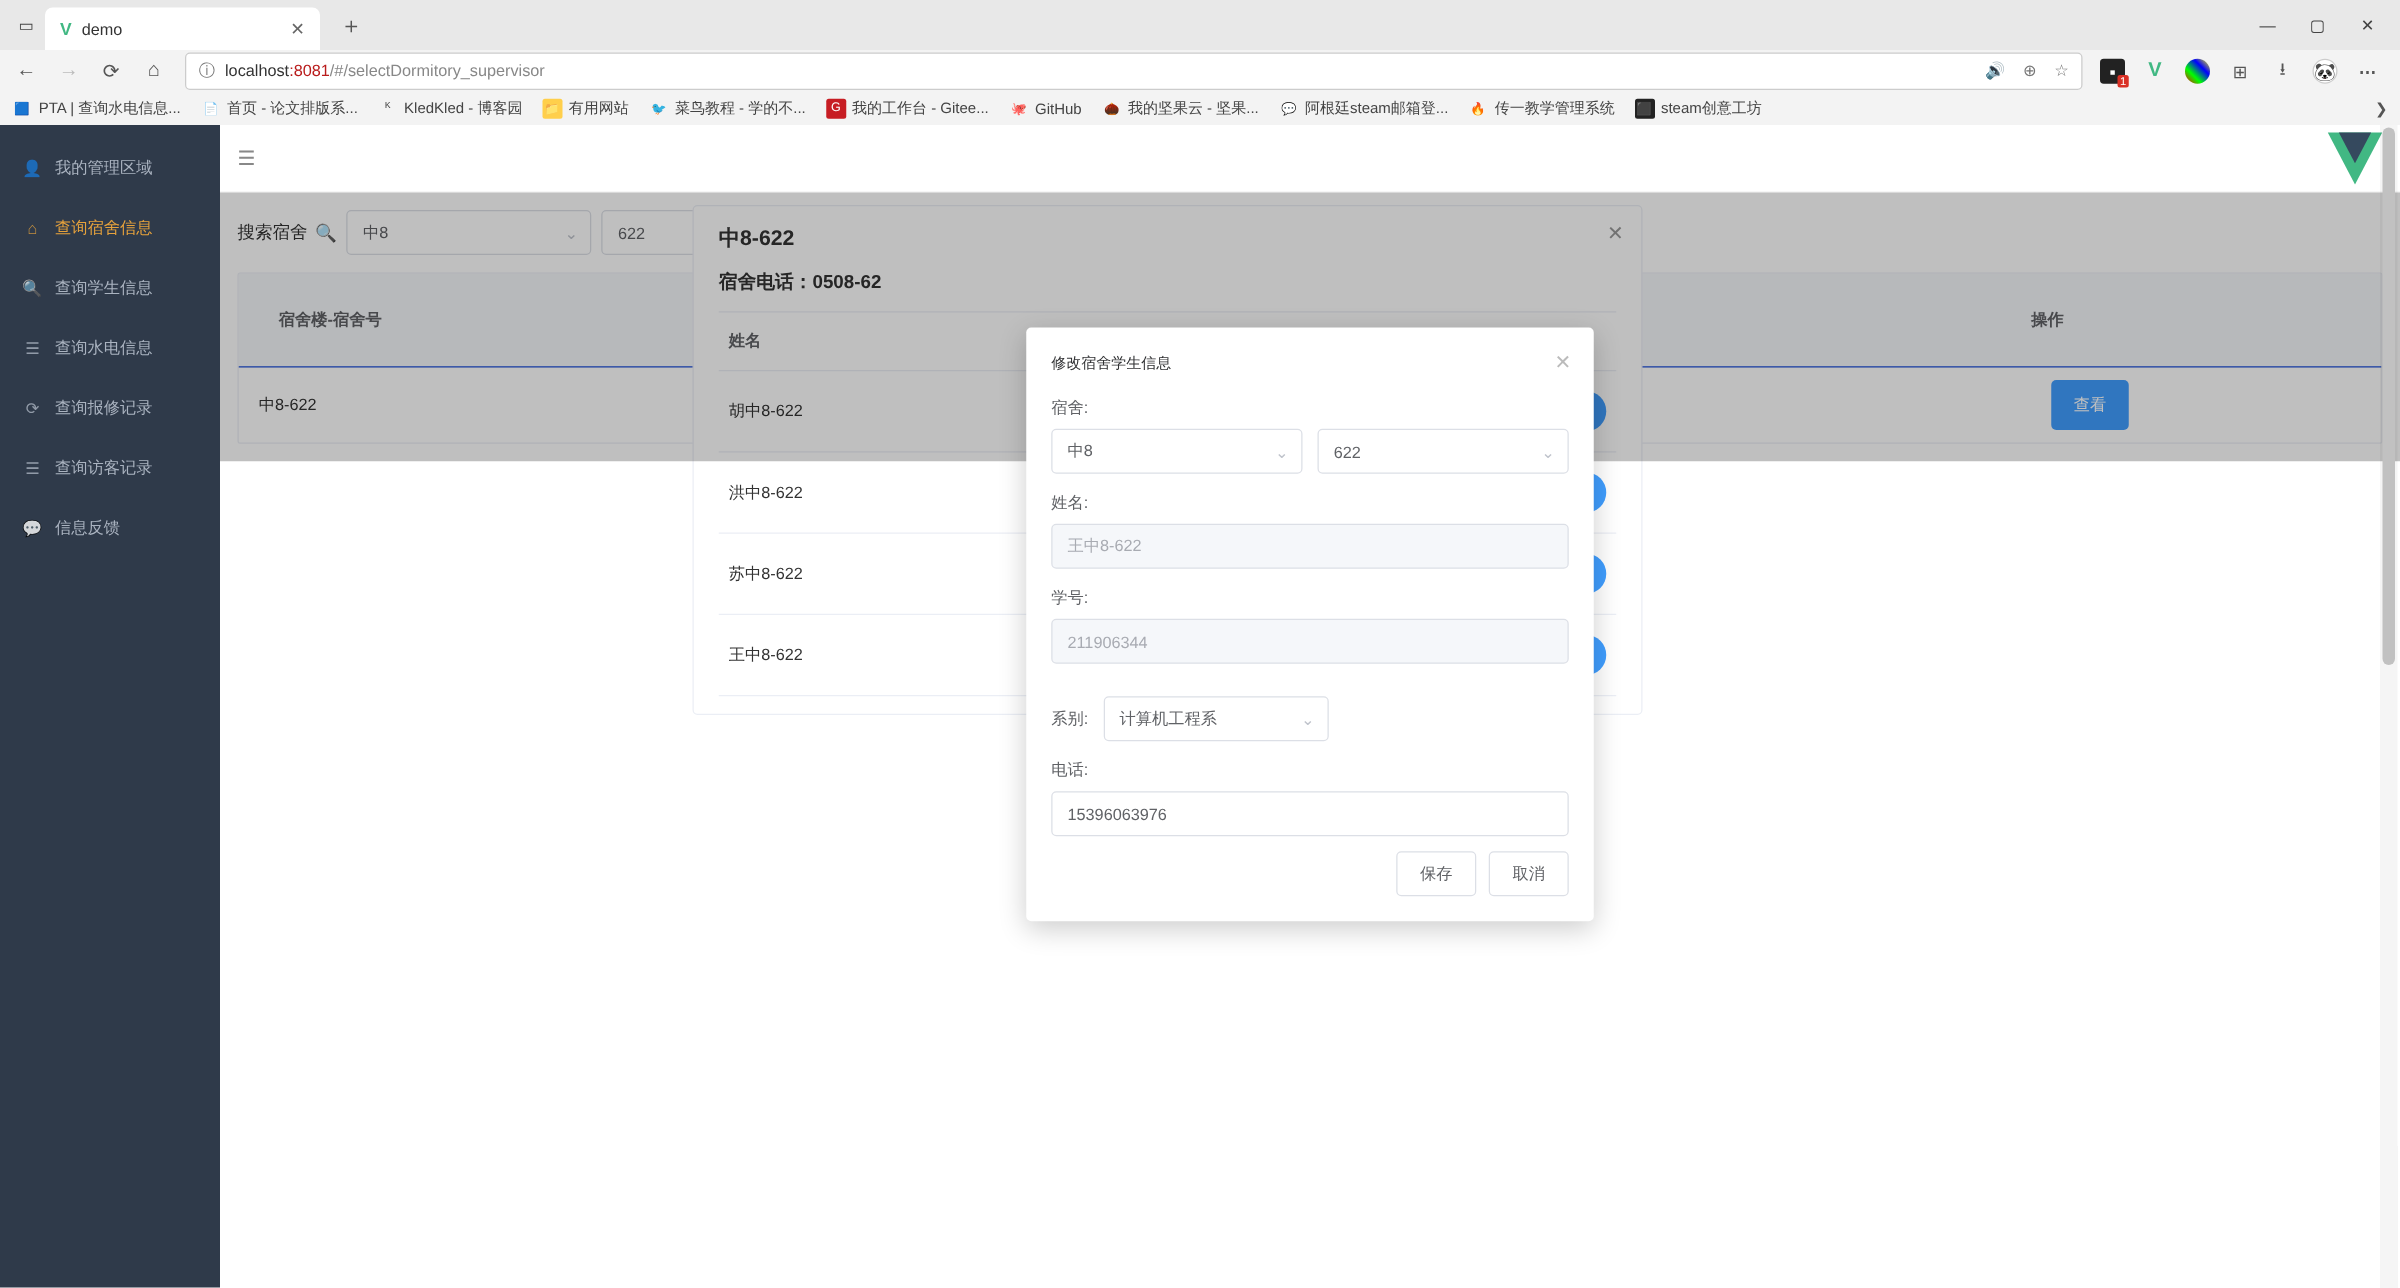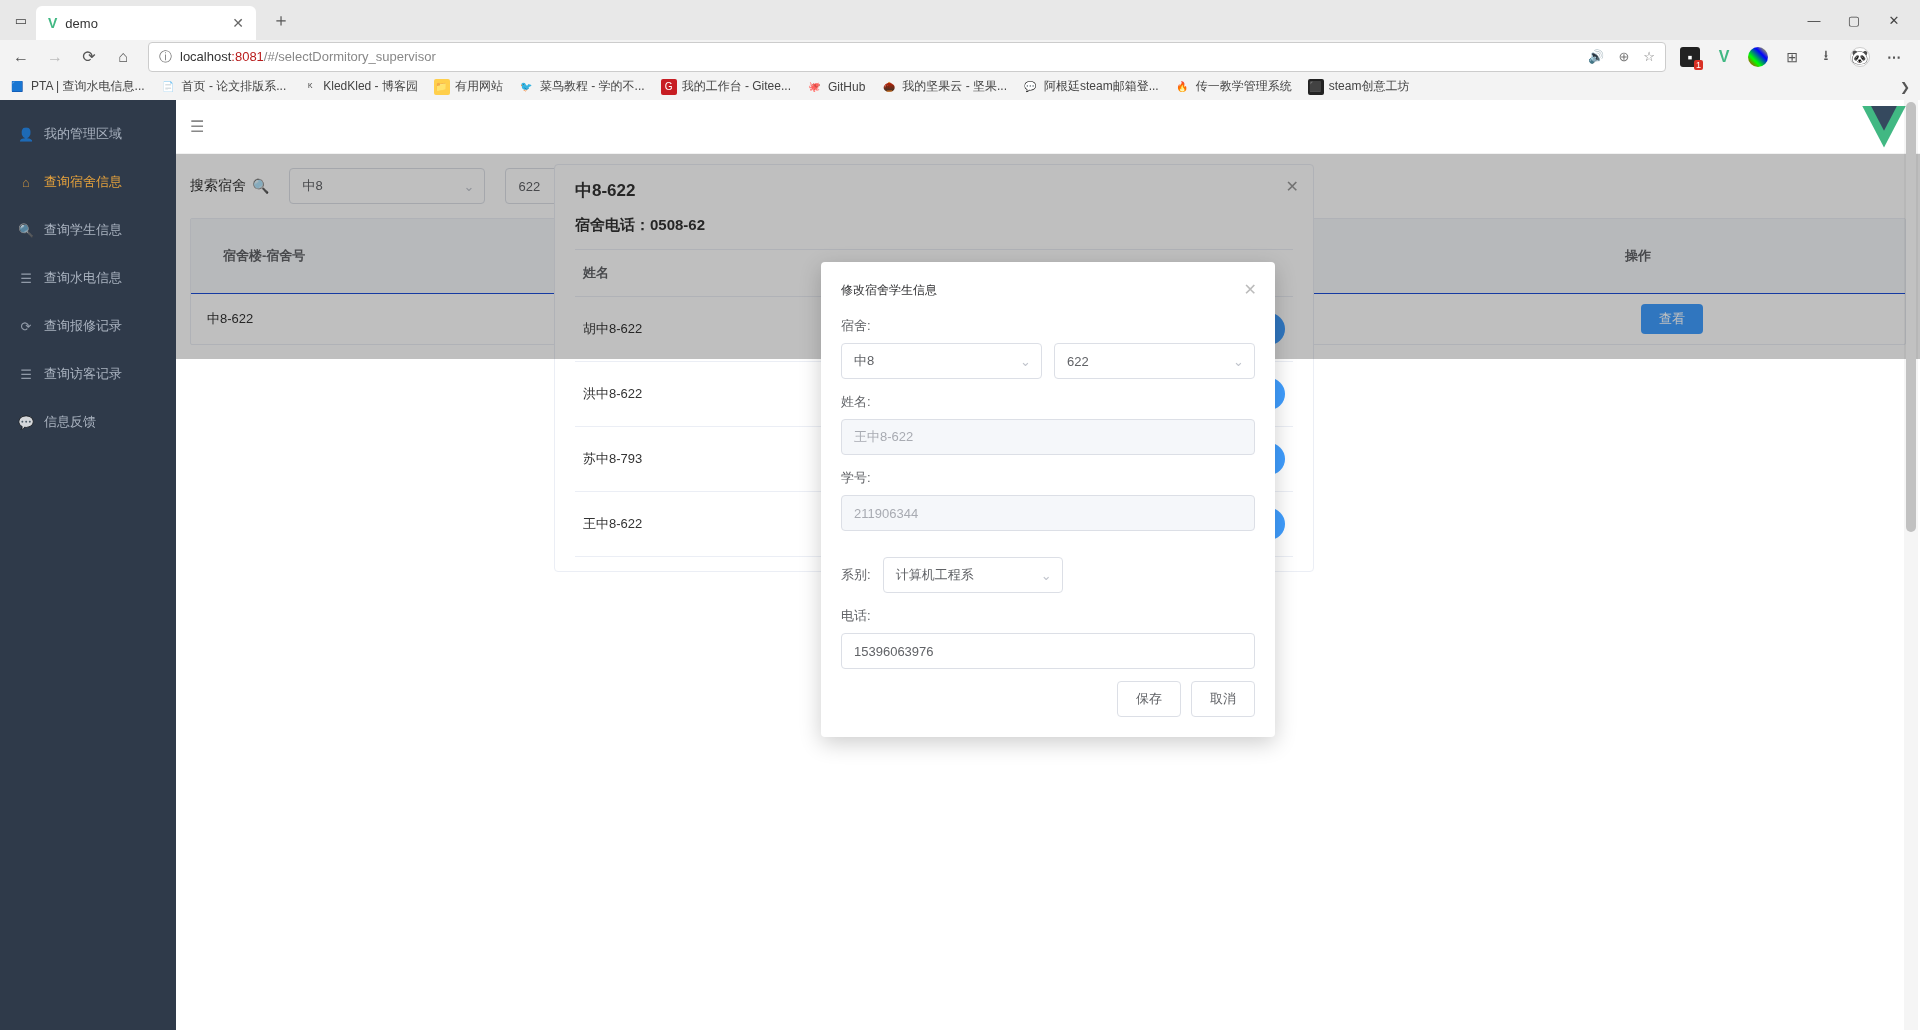--- a/index.html
+++ b/index.html
@@ -48,21 +48,21 @@
 .side-item.active { color: #e6a23c; }
 .side-icon { width: 16px; text-align: center; opacity: 0.8; }
 
 .main { flex: 1; background: #fff; display: flex; flex-direction: column; }
 .topbar { height: 54px; display: flex; align-items: center; padding: 0 14px; border-bottom: 1px solid rgba(0,0,0,0.05); }
 .hamburger { color: #888; font-size: 16px; }
 .vue-logo { margin-left: auto; width: 44px; height: 42px; background: linear-gradient(#41b883,#41b883); clip-path: polygon(50% 100%, 0 0, 100% 0); position: relative; }
 .vue-logo::after { content:""; position:absolute; left:50%; top:0; transform:translateX(-50%); width:60%; height:60%; background:#35495e; clip-path: polygon(50% 100%, 0 0, 100% 0);}
 
 .content { padding: 14px; position: relative;}
-.search-row { display: flex; align-items: center; gap: 20px; margin-bottom: 14px; }
+.search-row { display: flex; align-items: center; gap: 8px; margin-bottom: 14px; }
 .search-label { font-size: 14px; color: #333; display: flex; align-items: center; gap: 6px; }
 .el-select { border: 1px solid #dcdfe6; border-radius: 4px; height: 36px; padding: 0 28px 0 12px; display: flex; align-items: center; min-width: 196px; background: #fff; color: #606266; position: relative; }
 .el-select::after { content: "⌄"; position: absolute; right: 10px; color: #c0c4cc; }
 .btn { height: 36px; border-radius: 4px; padding: 0 18px; display: inline-flex; align-items: center; justify-content: center; border: none; cursor: pointer; font-size: 13px; }
 .btn-success { background: #67c23a; color: #fff; }
 .btn-primary { background: #409eff; color: #fff; }
 .btn-default { background: #fff; border: 1px solid #dcdfe6; color: #606266; }
 
 .result-table { border: 1px solid #ebeef5; border-radius: 2px; }
 .result-row { display: flex; align-items: center; border-bottom: 1px solid #1d4ed8; }
@@ -242,39 +242,39 @@
         <button class="btn btn-success">搜索</button>
       </div>
 
       <div class="result-table">
         <div class="result-row th">
           <div class="col1">宿舍楼-宿舍号</div>
           <div class="col2">操作</div>
         </div>
         <div class="result-row">
           <div class="col1">中8-622</div>
-          <div class="col2"><button class="btn btn-primary" style="height:30px">查看</button></div>
+          <div class="col2"><button class="btn btn-primary" style="height:40px">查看</button></div>
         </div>
       </div>
 
       <div class="panel">
         <span class="panel-close">✕</span>
         <div class="panel-title">中8-622</div>
         <div class="panel-sub"><span>宿舍电话：</span><span>0508-62</span></div>
         <div class="stu-head">姓名</div>
         <div class="stu-row">
             <span>胡中8-622</span>
             <span class="edit-dot">✎</span>
           </div>
         <div class="stu-row">
             <span>洪中8-622</span>
             <span class="edit-dot">✎</span>
           </div>
         <div class="stu-row">
-            <span>苏中8-793</span>
+            <span>苏中8-622</span>
             <span class="edit-dot">✎</span>
           </div>
         <div class="stu-row">
             <span>王中8-622</span>
             <span class="edit-dot">✎</span>
           </div>
       </div>
 
       <div class="mask">
         <div class="dialog">

